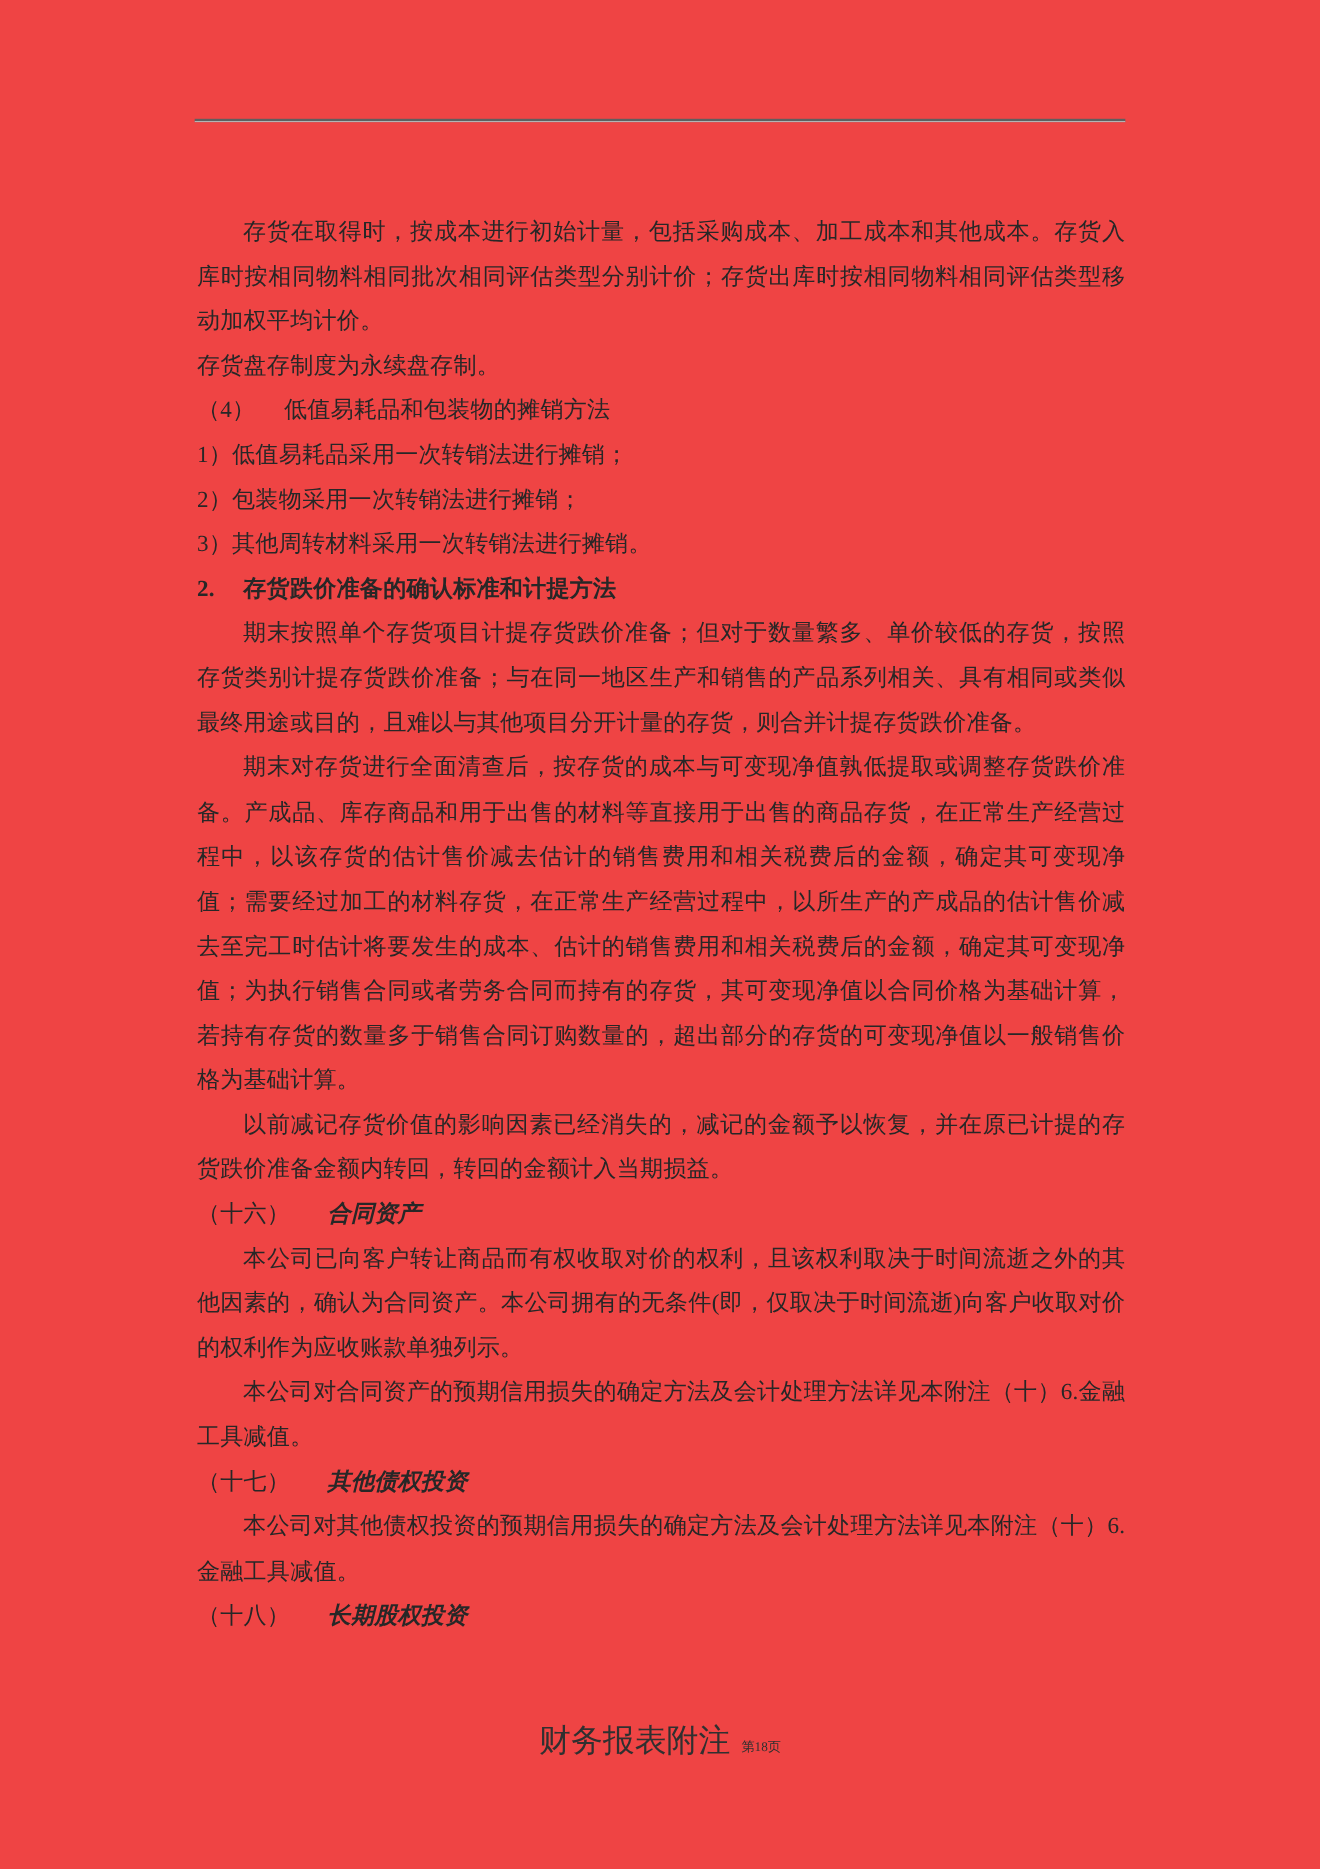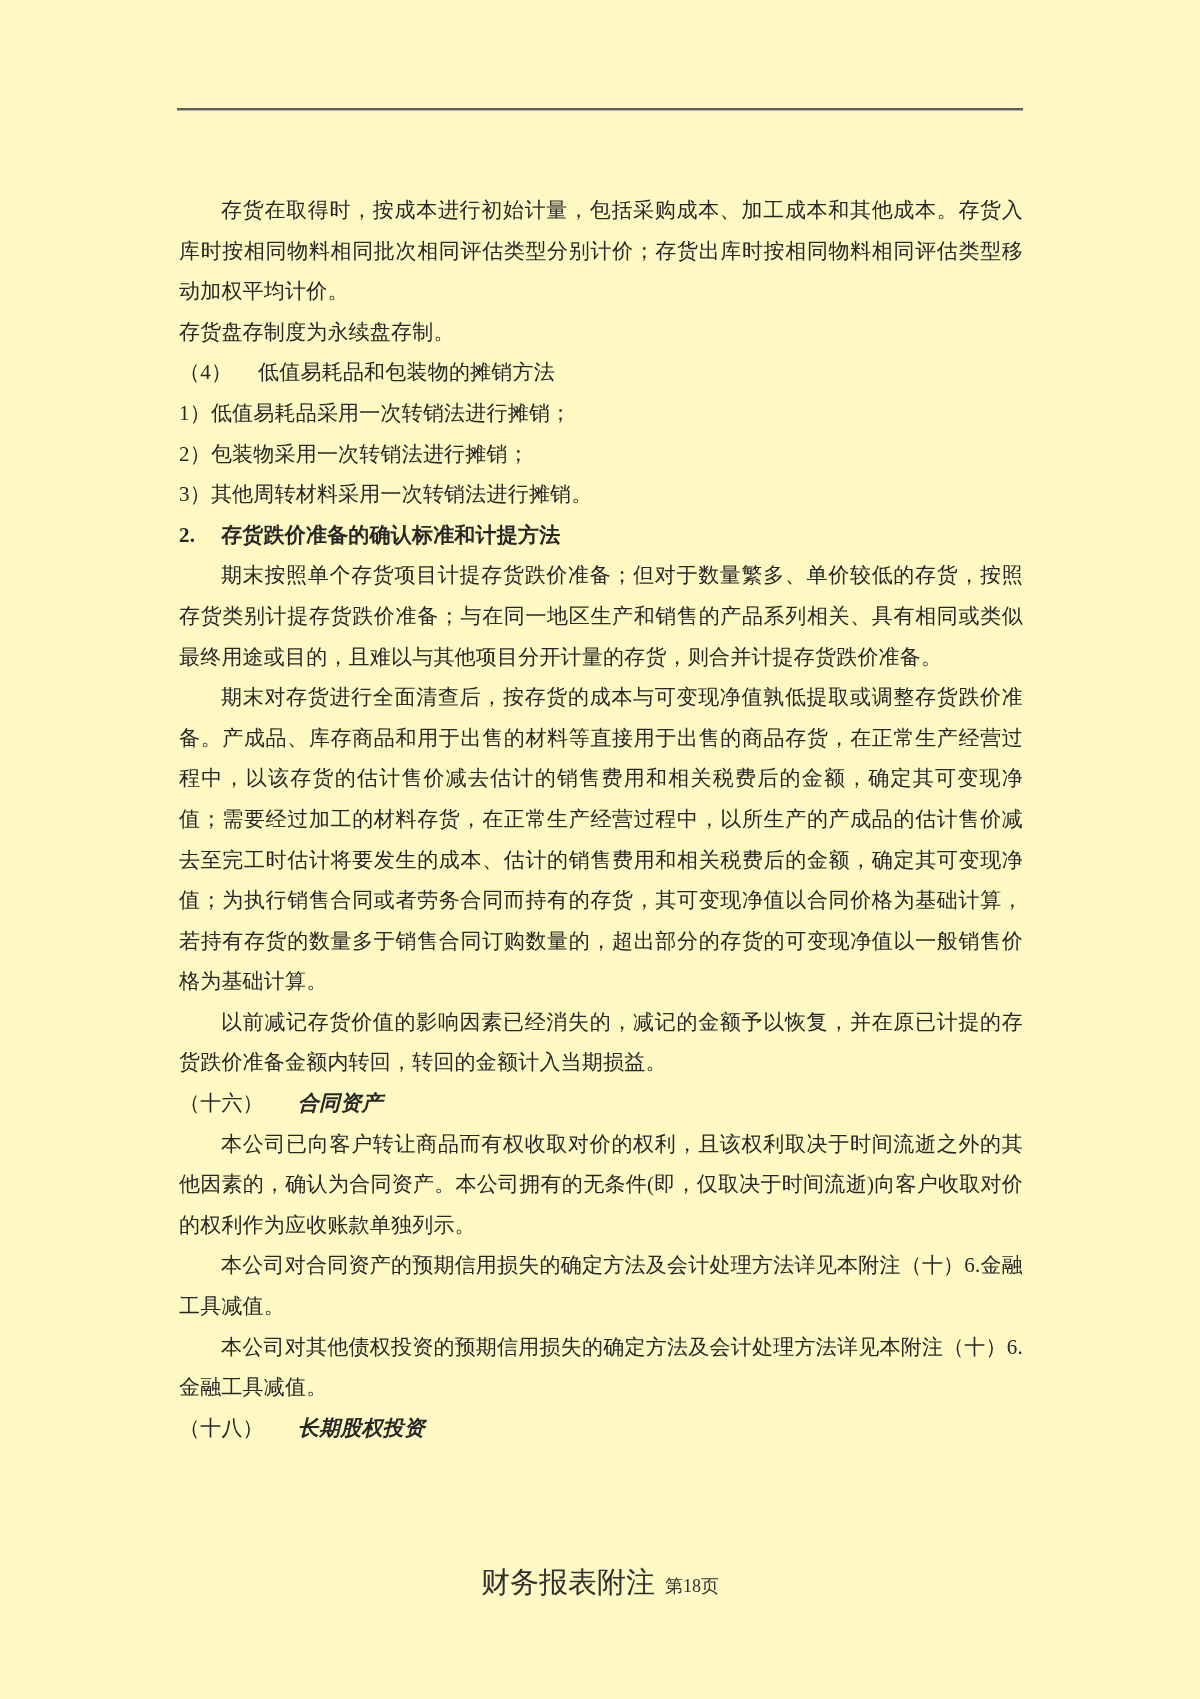--- a/index.html
+++ b/index.html
@@ -1,20 +1,20 @@
 <!DOCTYPE html>
 <html lang="zh"><head>
 <meta charset="utf-8">
 <style>
   html, body { margin: 0; padding: 0; background: #ffffff; }
   .page {
     position: relative;
     width: 1200px;
     height: 1699px;
-    background: #fef9c3;
+    background: #ef4444;
     font-family: "Liberation Serif", "DejaVu Serif", serif;
     color: #272727;
     overflow: hidden;
   }
   .header-rule {
     position: absolute;
     left: 177px;
     top: 108px;
     width: 846px;
     height: 2px;
@@ -45,21 +45,21 @@
   .footer {
     position: absolute;
     left: 0;
     right: 0;
     top: 1563px;
     text-align: center;
     color: #303030;
     white-space: nowrap;
   }
   .footer-title { font-size: 29px; }
-  .footer-page { font-size: 18px; margin-left: 10px; }
+  .footer-page { font-size: 12px; margin-left: 10px; }
 </style>
 </head>
 <body>
 
 <div class="page">
 
   <div class="header-rule"></div>
 
   <div class="content">
 
@@ -87,20 +87,23 @@
     <p class="para">以前减记存货价值的影响因素已经消失的，减记的金额予以恢复，并在原已计提的存货跌价准备金额内转回，转回的金额计入当期损益。</p>
 
     <div class="section-heading">
       <span class="num">（十六）</span><span class="title">合同资产</span>
     </div>
 
     <p class="para">本公司已向客户转让商品而有权收取对价的权利，且该权利取决于时间流逝之外的其他因素的，确认为合同资产。本公司拥有的无条件(即，仅取决于时间流逝)向客户收取对价的权利作为应收账款单独列示。</p>
 
     <p class="para">本公司对合同资产的预期信用损失的确定方法及会计处理方法详见本附注（十）6.金融工具减值。</p>
 
+    <div class="section-heading">
+      <span class="num">（十七）</span><span class="title">其他债权投资</span>
+    </div>
 
     <p class="para">本公司对其他债权投资的预期信用损失的确定方法及会计处理方法详见本附注（十）6.金融工具减值。</p>
 
     <div class="section-heading">
       <span class="num">（十八）</span><span class="title">长期股权投资</span>
     </div>
 
   </div>
 
   <div class="footer">

